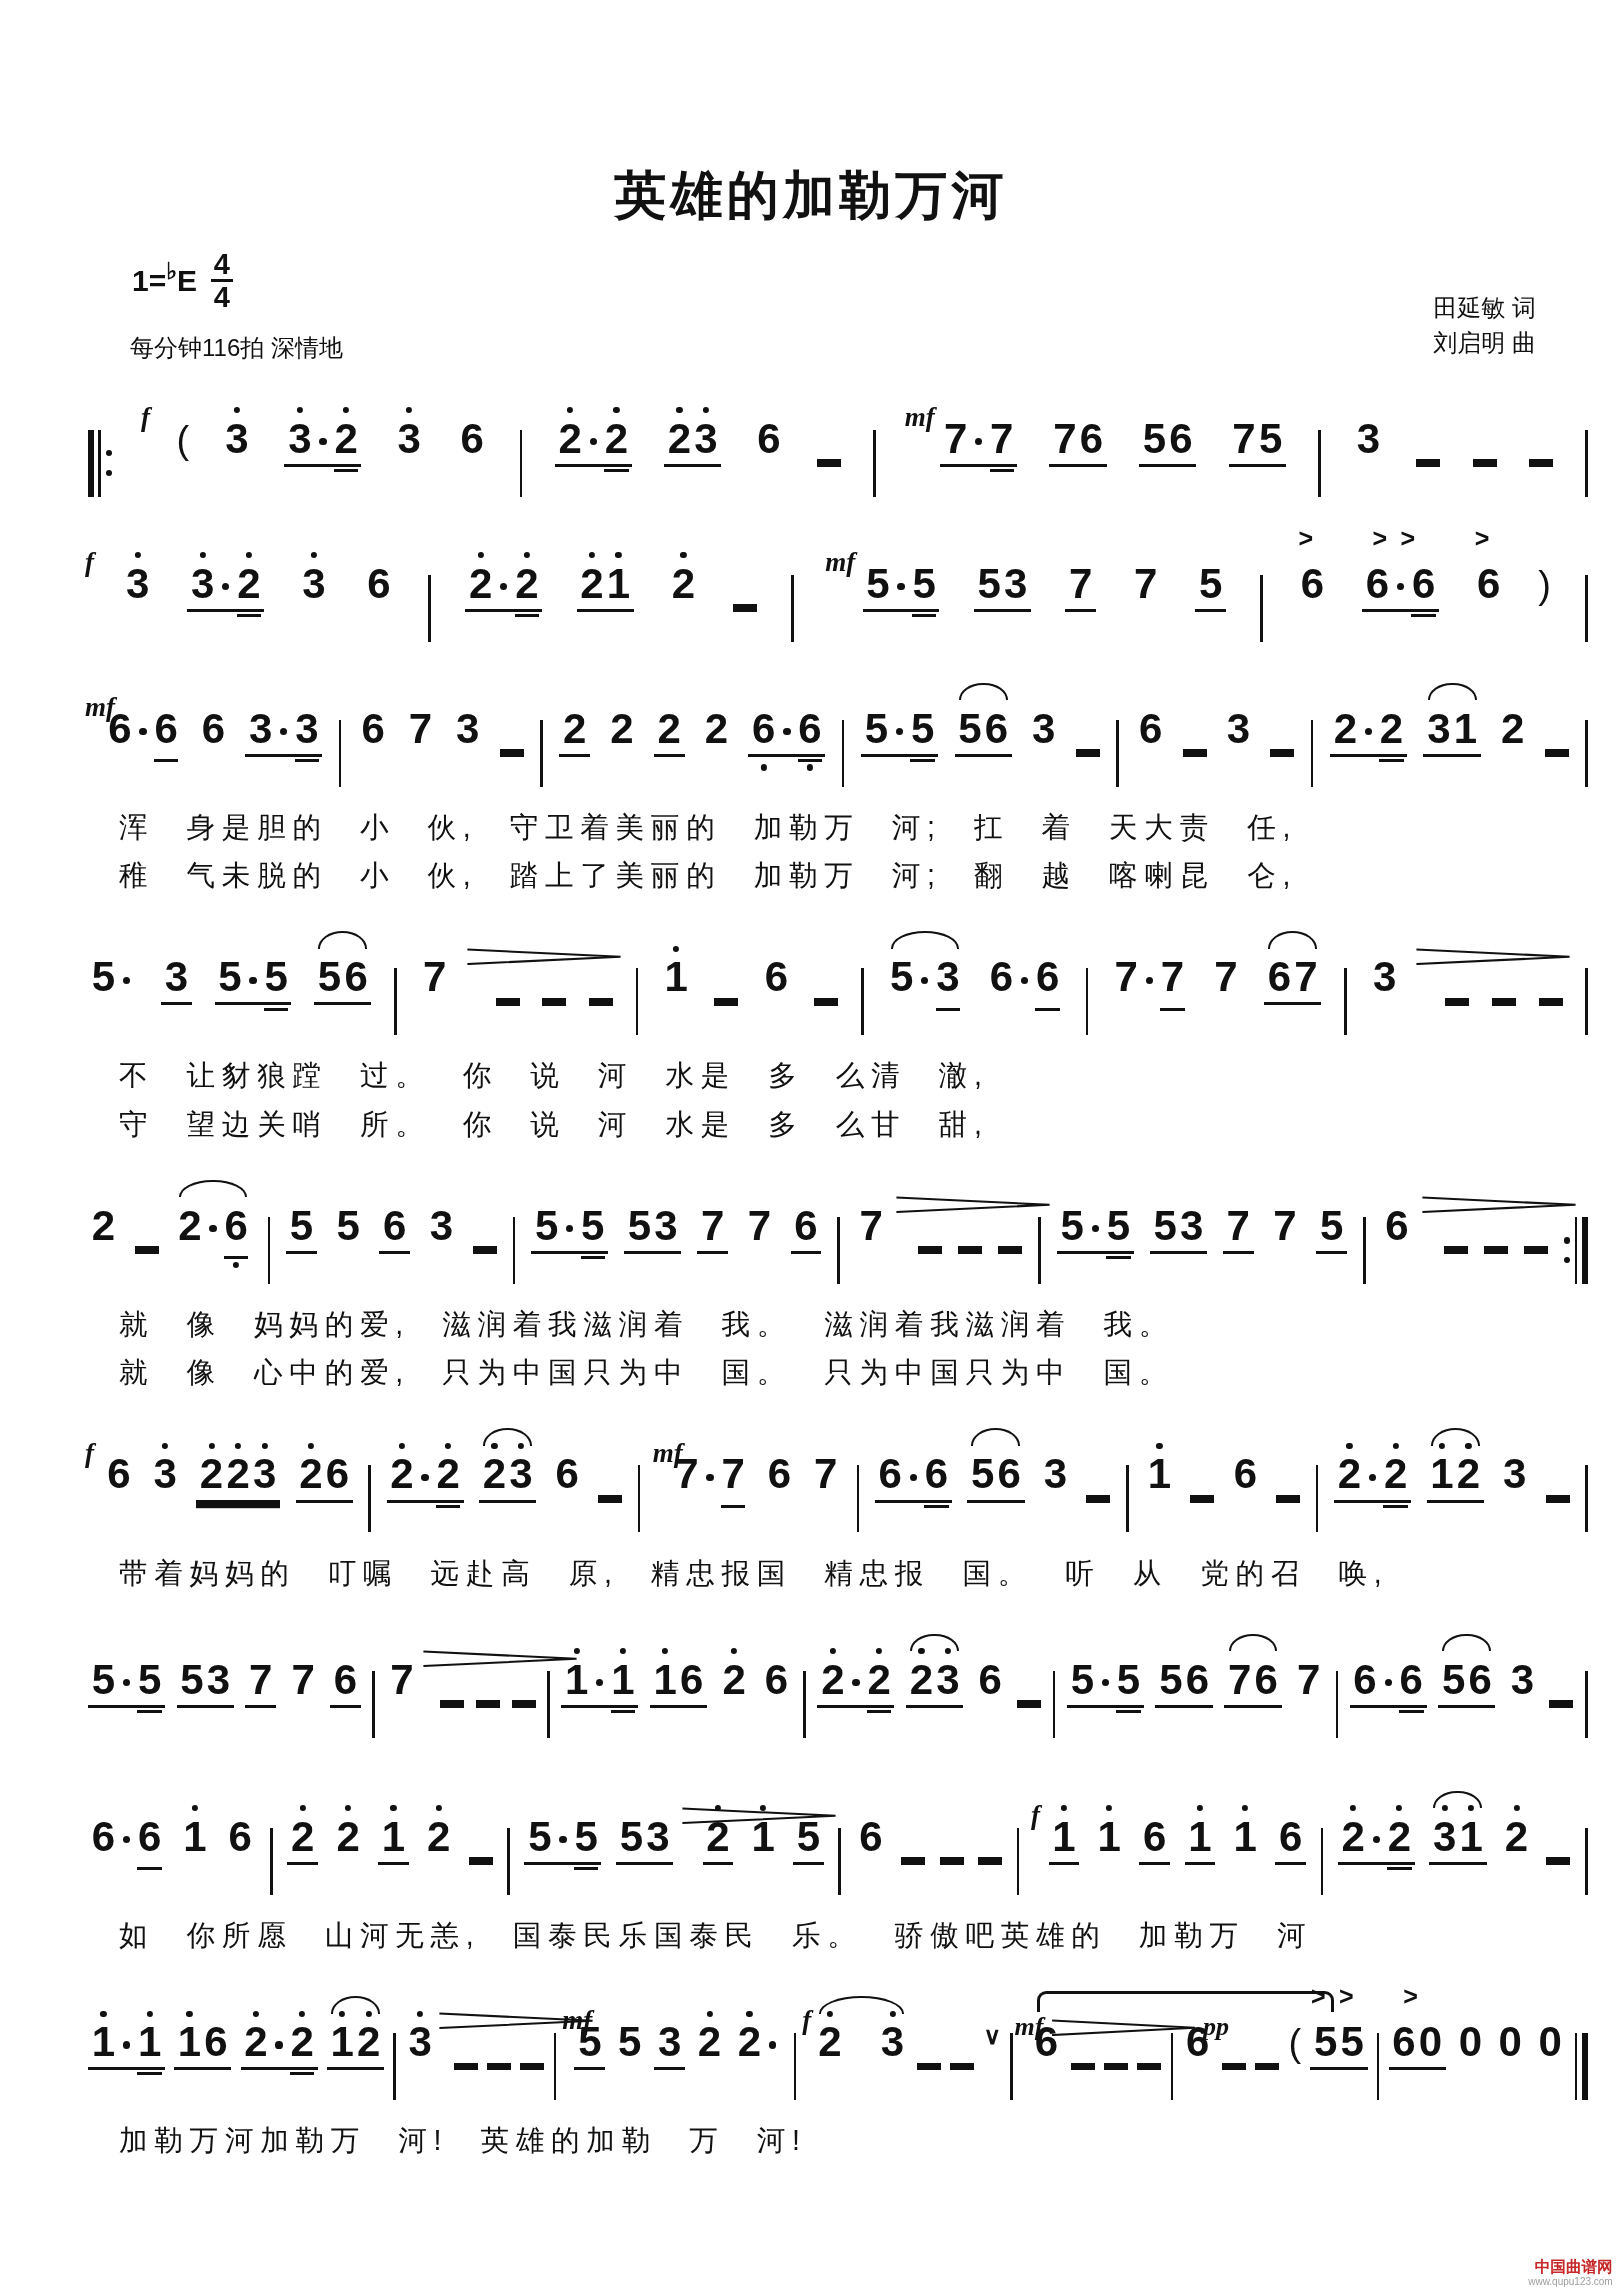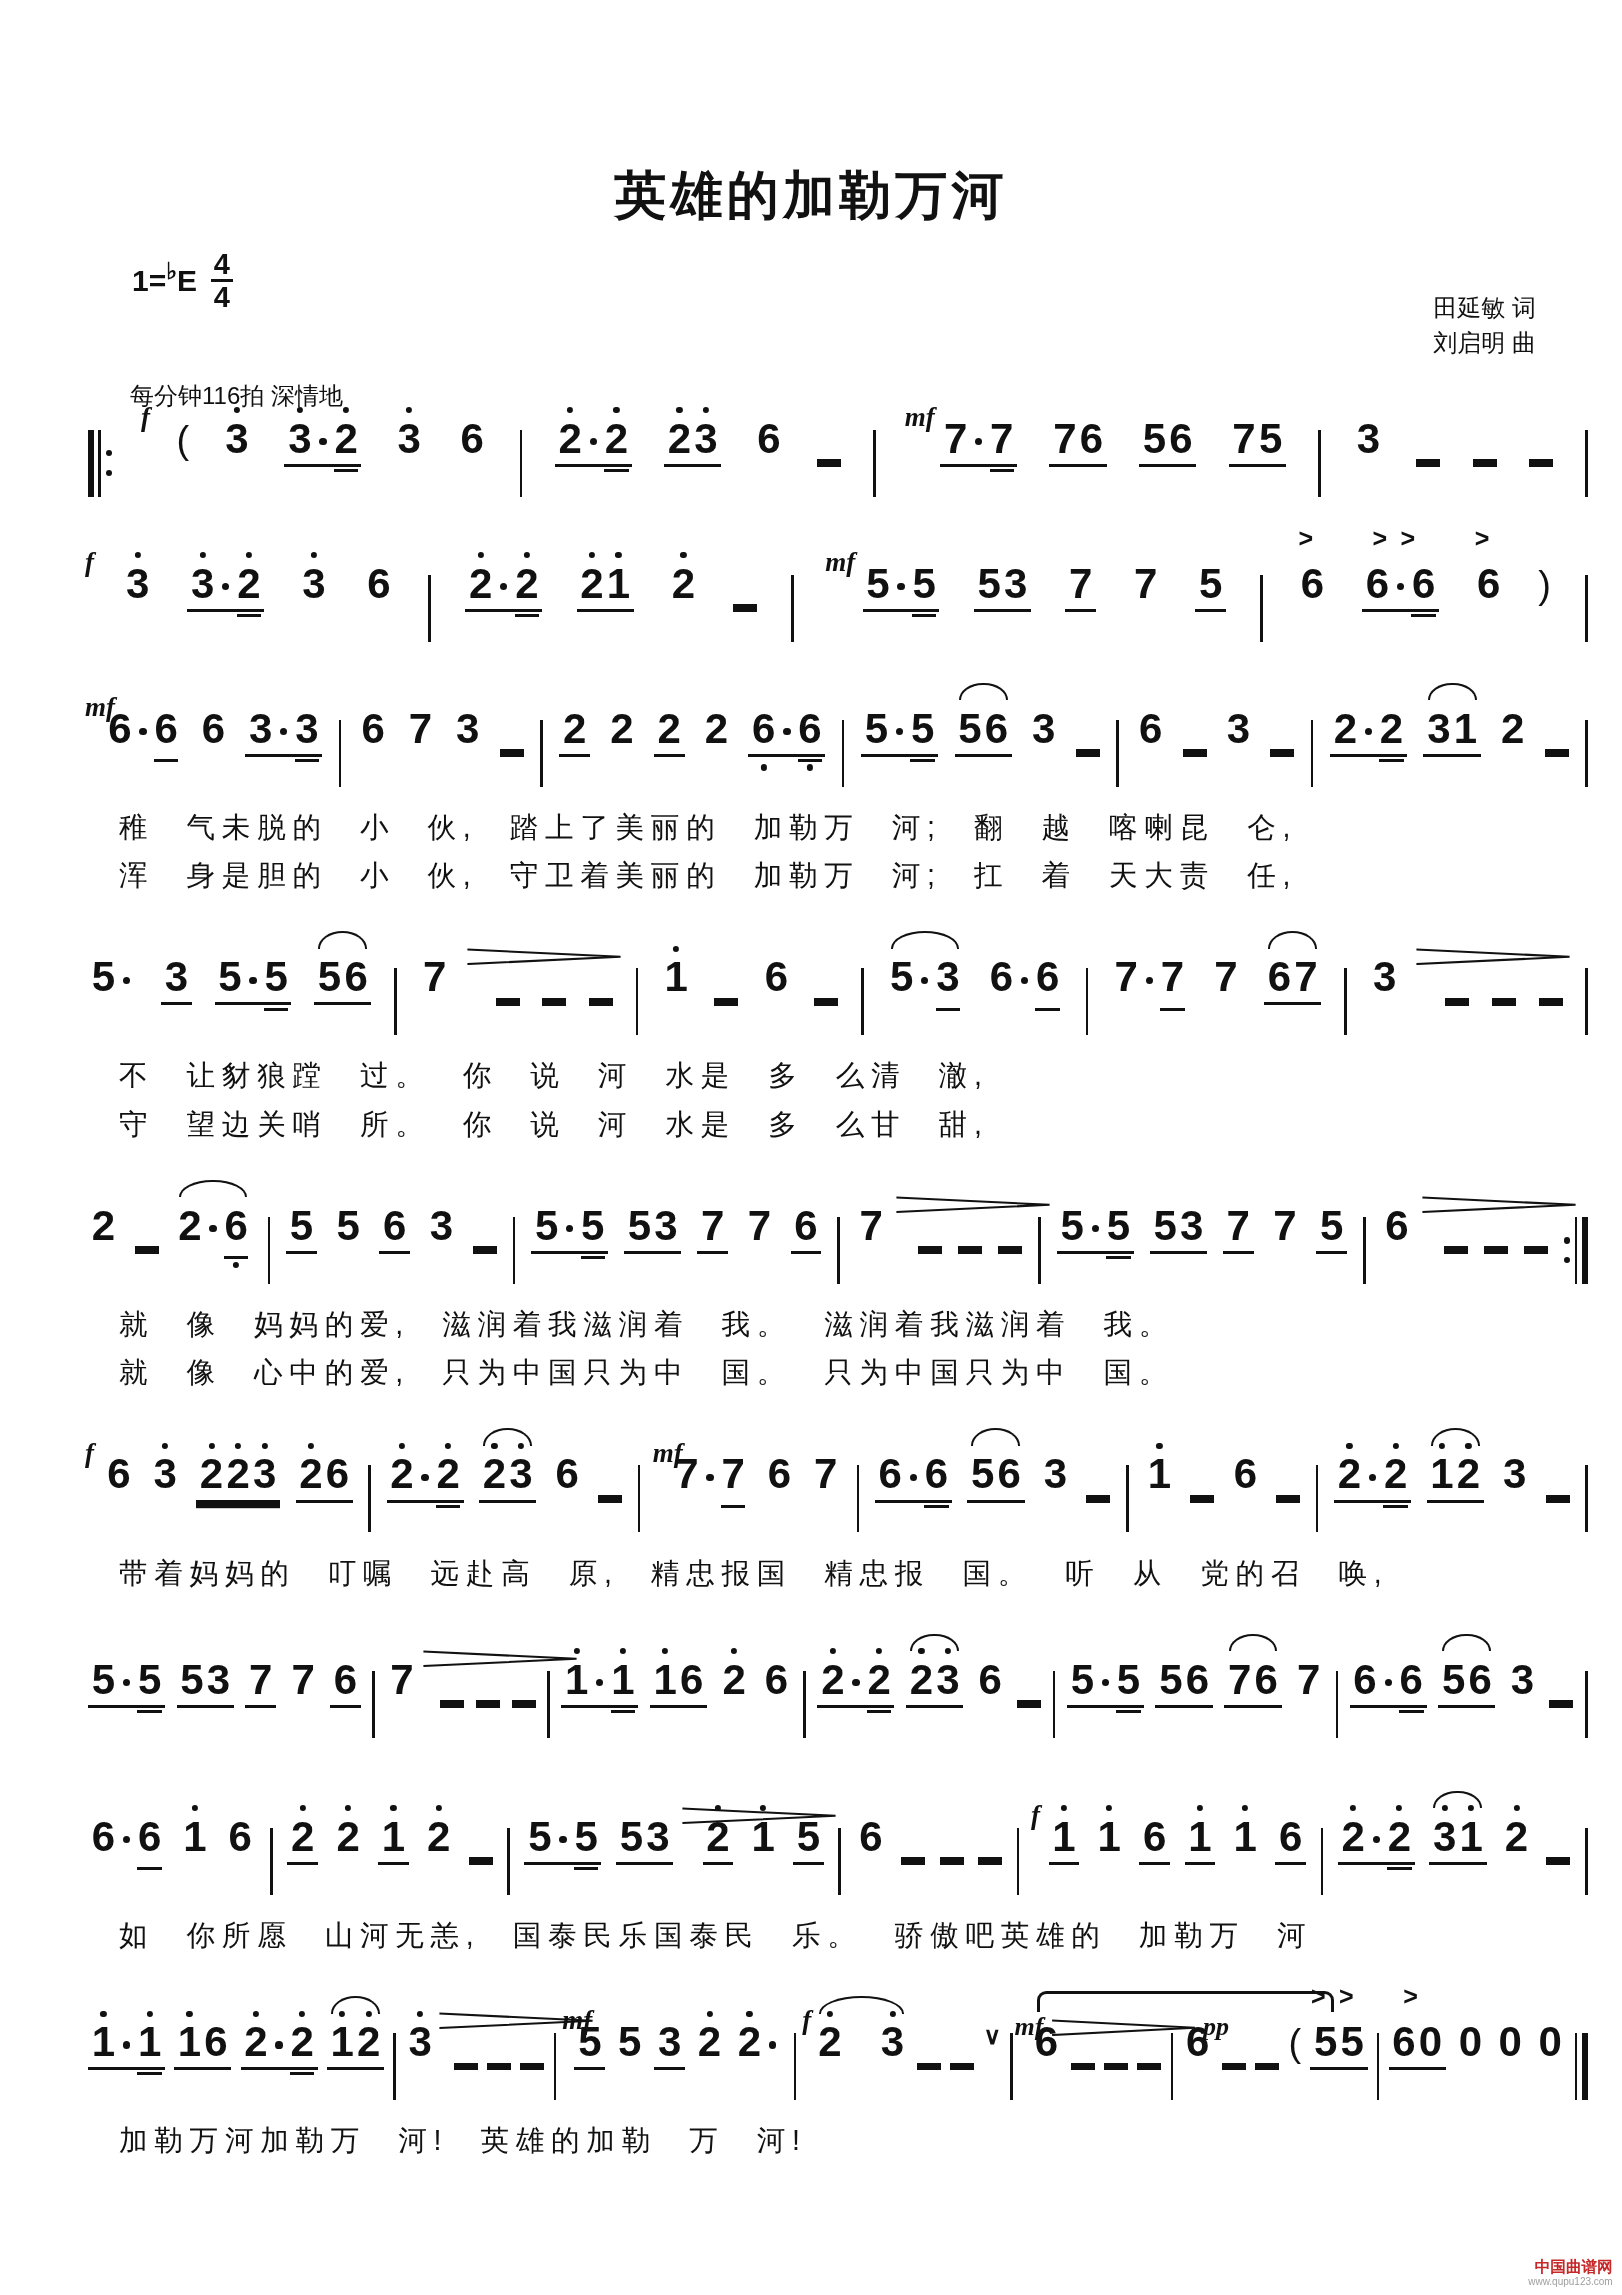--- a/index.html
+++ b/index.html
@@ -10,21 +10,21 @@
   
   .hdr{position:relative;height:400px;}
   .title{position:absolute;top:161px;left:0;width:100%;text-align:center;
          font-size:52px;font-weight:700;letter-spacing:4.2px;}
   .keyblock{position:absolute;left:132px;top:249px;font-size:30px;font-weight:700;
             display:flex;align-items:center;}
   .keyflat{font-size:23px;vertical-align:super;transform:translateY(-9.3px);display:inline-block;}
   .meter{display:inline-flex;flex-direction:column;align-items:center;margin-left:13.5px;line-height:1.05;}
   .meter b{font-size:29px;padding:0 3.1px;}
   .meter b:first-child{border-bottom:3.6px solid #111;}
-  .tempo{position:absolute;left:130px;top:332px;font-size:24px;margin-top:48px;}
+  .tempo{position:absolute;left:130px;top:332px;font-size:24px;}
   .credits{position:absolute;right:86px;top:291px;font-size:24px;line-height:1.45;}
 
   
   .mline{position:relative;margin:0 34px 0 88px;}
   .notes{display:flex;align-items:baseline;justify-content:space-between;
          position:relative;height:91px;}
   .tok{position:relative;}
   .grp{position:relative;display:inline-flex;align-items:baseline;
        font-size:42px;font-weight:700;line-height:1;padding:0 2.1px 4.2px 2.1px;}
   .grp.u1{border-bottom:3.1px solid #111;}
@@ -343,22 +343,22 @@
             <span class="gl">1</span>
           </span>
           <span class="grp tok">
             <span class="gl">2</span>
           </span>
           <span class="dash tok"></span>
           <span class="bar tok">
             <i></i>
           </span>
         </div>
+        <div class="lyr">浑 身是胆的 小 伙, 守卫着美丽的 加勒万 河; 扛 着 天大责 任,</div>
         <div class="lyr">稚 气未脱的 小 伙, 踏上了美丽的 加勒万 河; 翻 越 喀喇昆 仑,</div>
-        <div class="lyr">浑 身是胆的 小 伙, 守卫着美丽的 加勒万 河; 扛 着 天大责 任,</div>
       </div>
       <div class="mline mt120">
         <div class="notes">
           <span class="grp tok">
             <span class="gl">5</span>
             <span class="augdot"></span>
           </span>
           <span class="grp tok u1">
             <span class="gl">3</span>
           </span>

